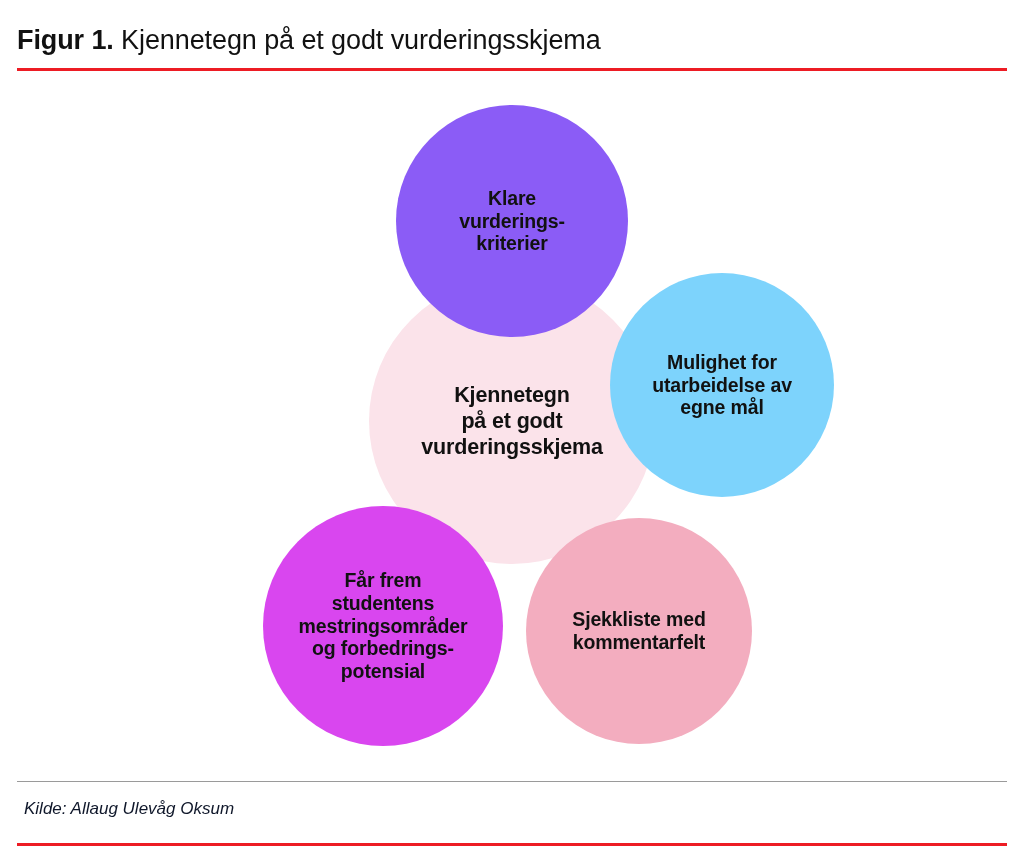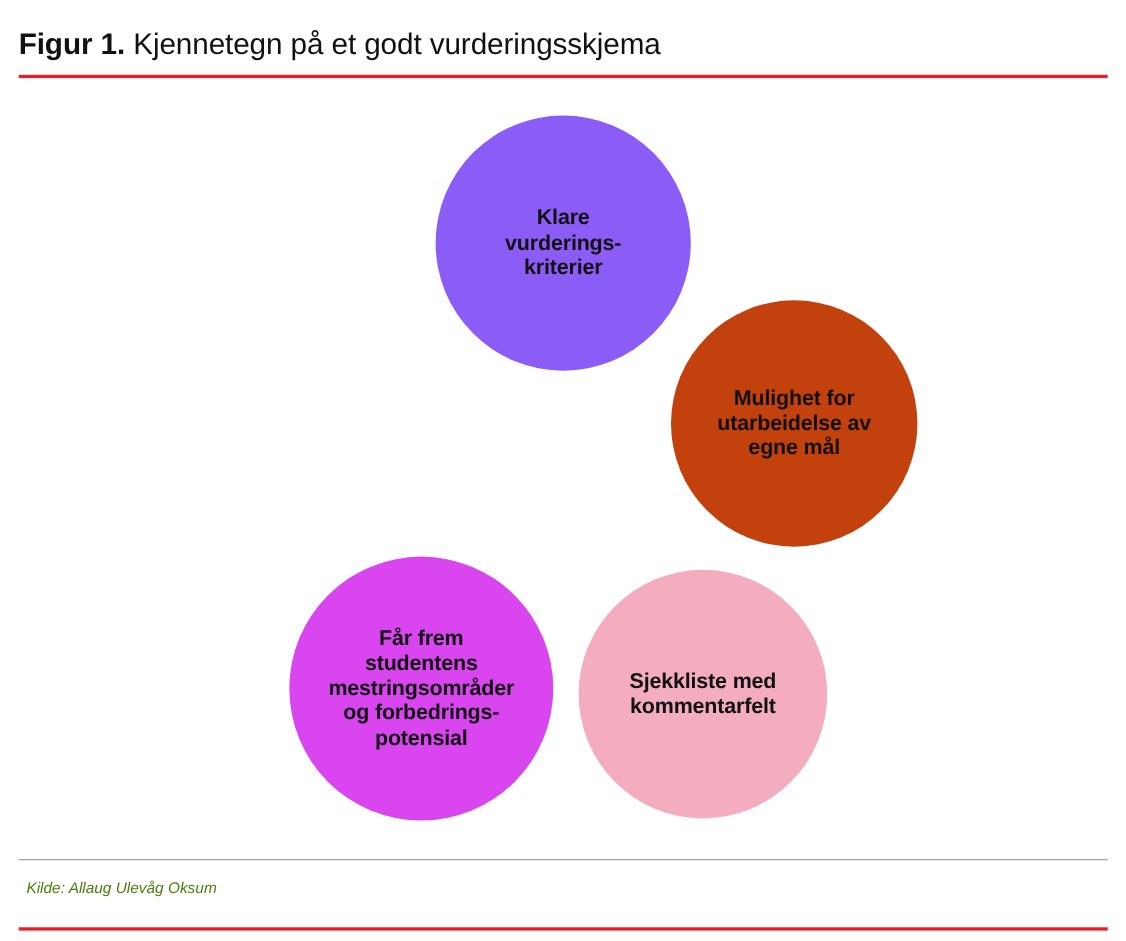--- a/index.html
+++ b/index.html
@@ -48,24 +48,24 @@
     left:17px;
     top:781px;
     width:990px;
     height:1px;
     background:#9a9a9a;
   }
   .source{
     position:absolute;
     left:24px;
     top:799px;
-    font-size:14px;
+    font-size:17px;
     font-style:italic;
     font-weight:400;
-    color:#4d7c0f;
+    color:#0f172a;
     white-space:nowrap;
   }
   .rule-bottom{
     position:absolute;
     left:17px;
     top:843px;
     width:990px;
     height:3px;
     background:#ED1C24;
   }
@@ -112,21 +112,21 @@
     left:396px; top:25px;
     background:#8b5cf6;
     z-index:3;
   }
   #c-top .label{ font-size:19.5px; }
 
   
   #c-right{
     width:224px;height:224px;
     left:610px; top:193px;
-    background:#c2410c;
+    background:#7dd3fc;
     z-index:3;
   }
   #c-right .label{ font-size:19.5px; }
 
   
   #c-bottomright{
     width:226px;height:226px;
     left:526px; top:438px;
     background:#F3ADBF;
     z-index:2;
@@ -155,20 +155,25 @@
 <body>
 
 <div class="figure-wrap">
 
   <div class="fig-title"><span class="lead">Figur 1.</span><span class="rest"> Kjennetegn på et godt vurderingsskjema</span></div>
 
   <div class="rule-top"></div>
 
   <div class="diagram">
 
+    <div class="circle" id="c-center">
+      <span class="label">Kjennetegn
+på et godt
+vurderingsskjema</span>
+    </div>
 
 
     <div class="circle" id="c-bottomleft">
       <span class="label">Får frem
 studentens
 mestringsområder
 og forbedrings-
 potensial</span>
     </div>
 

